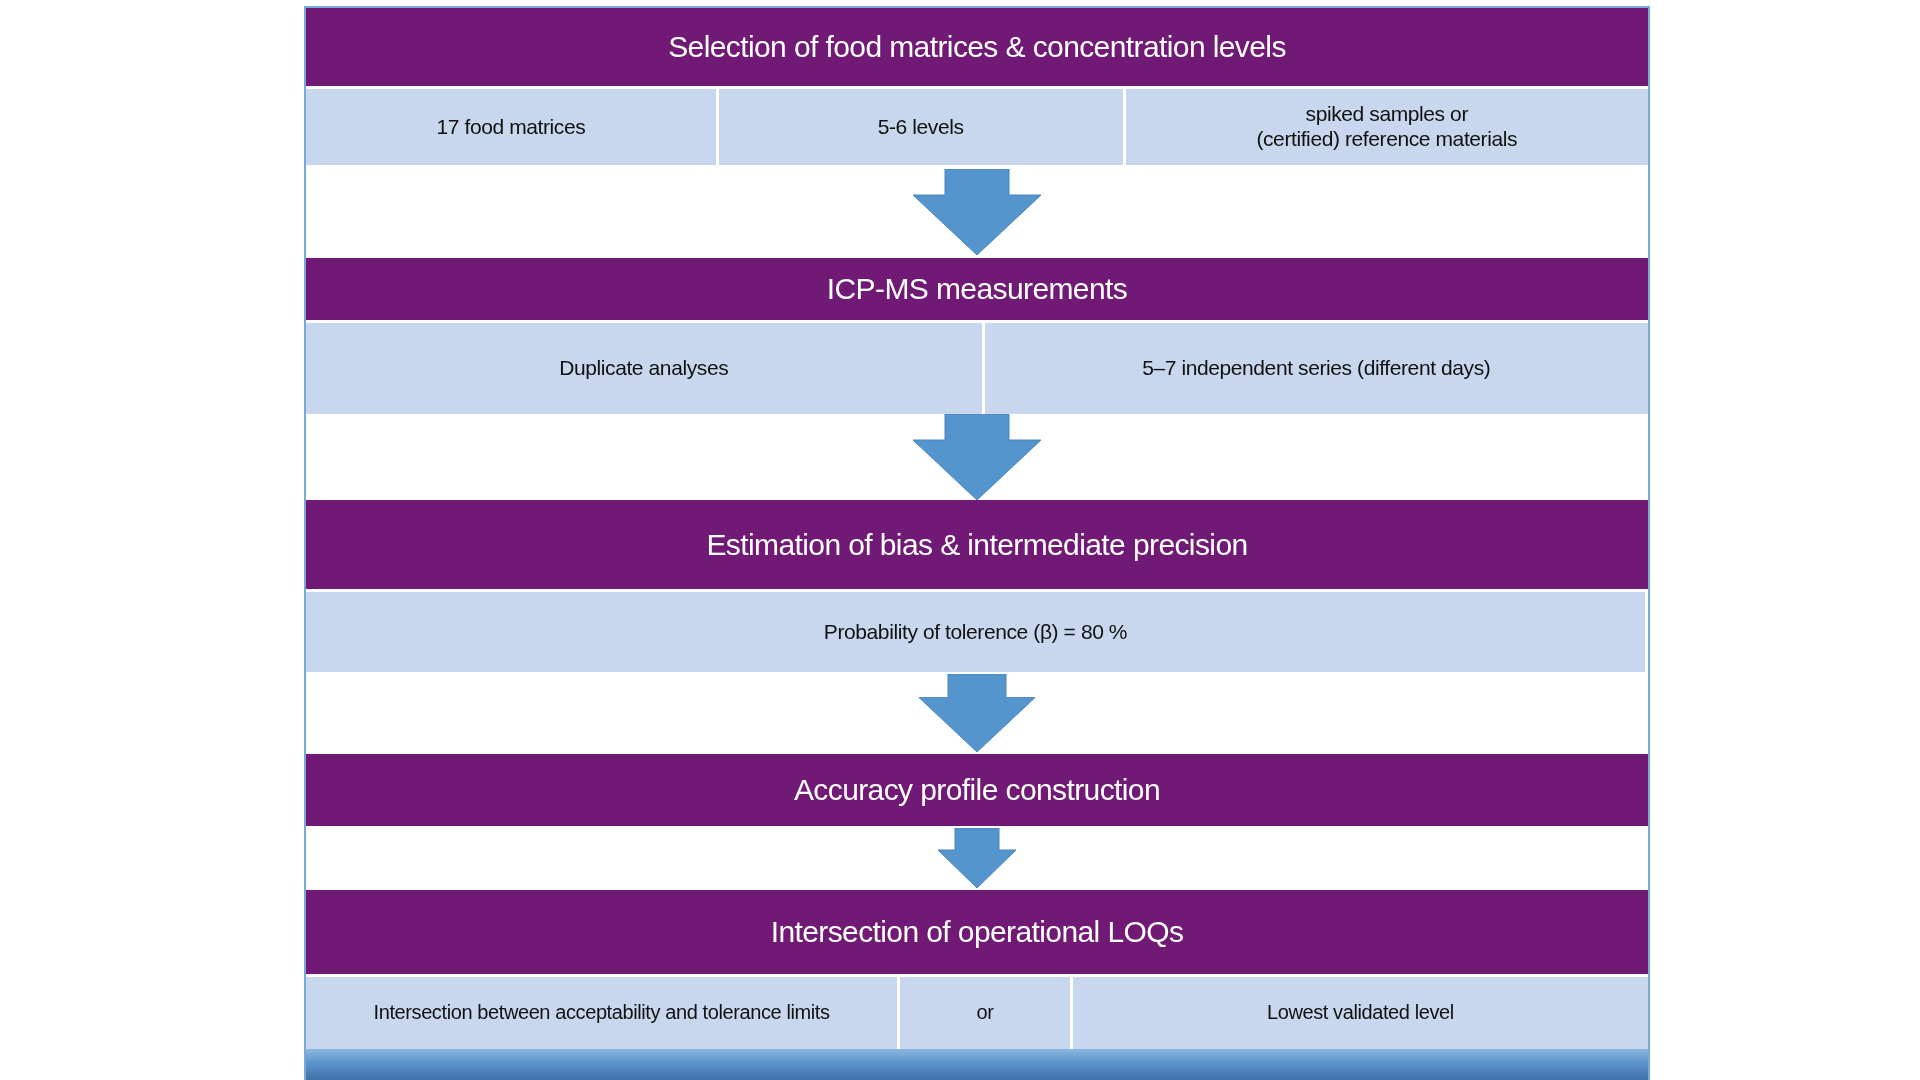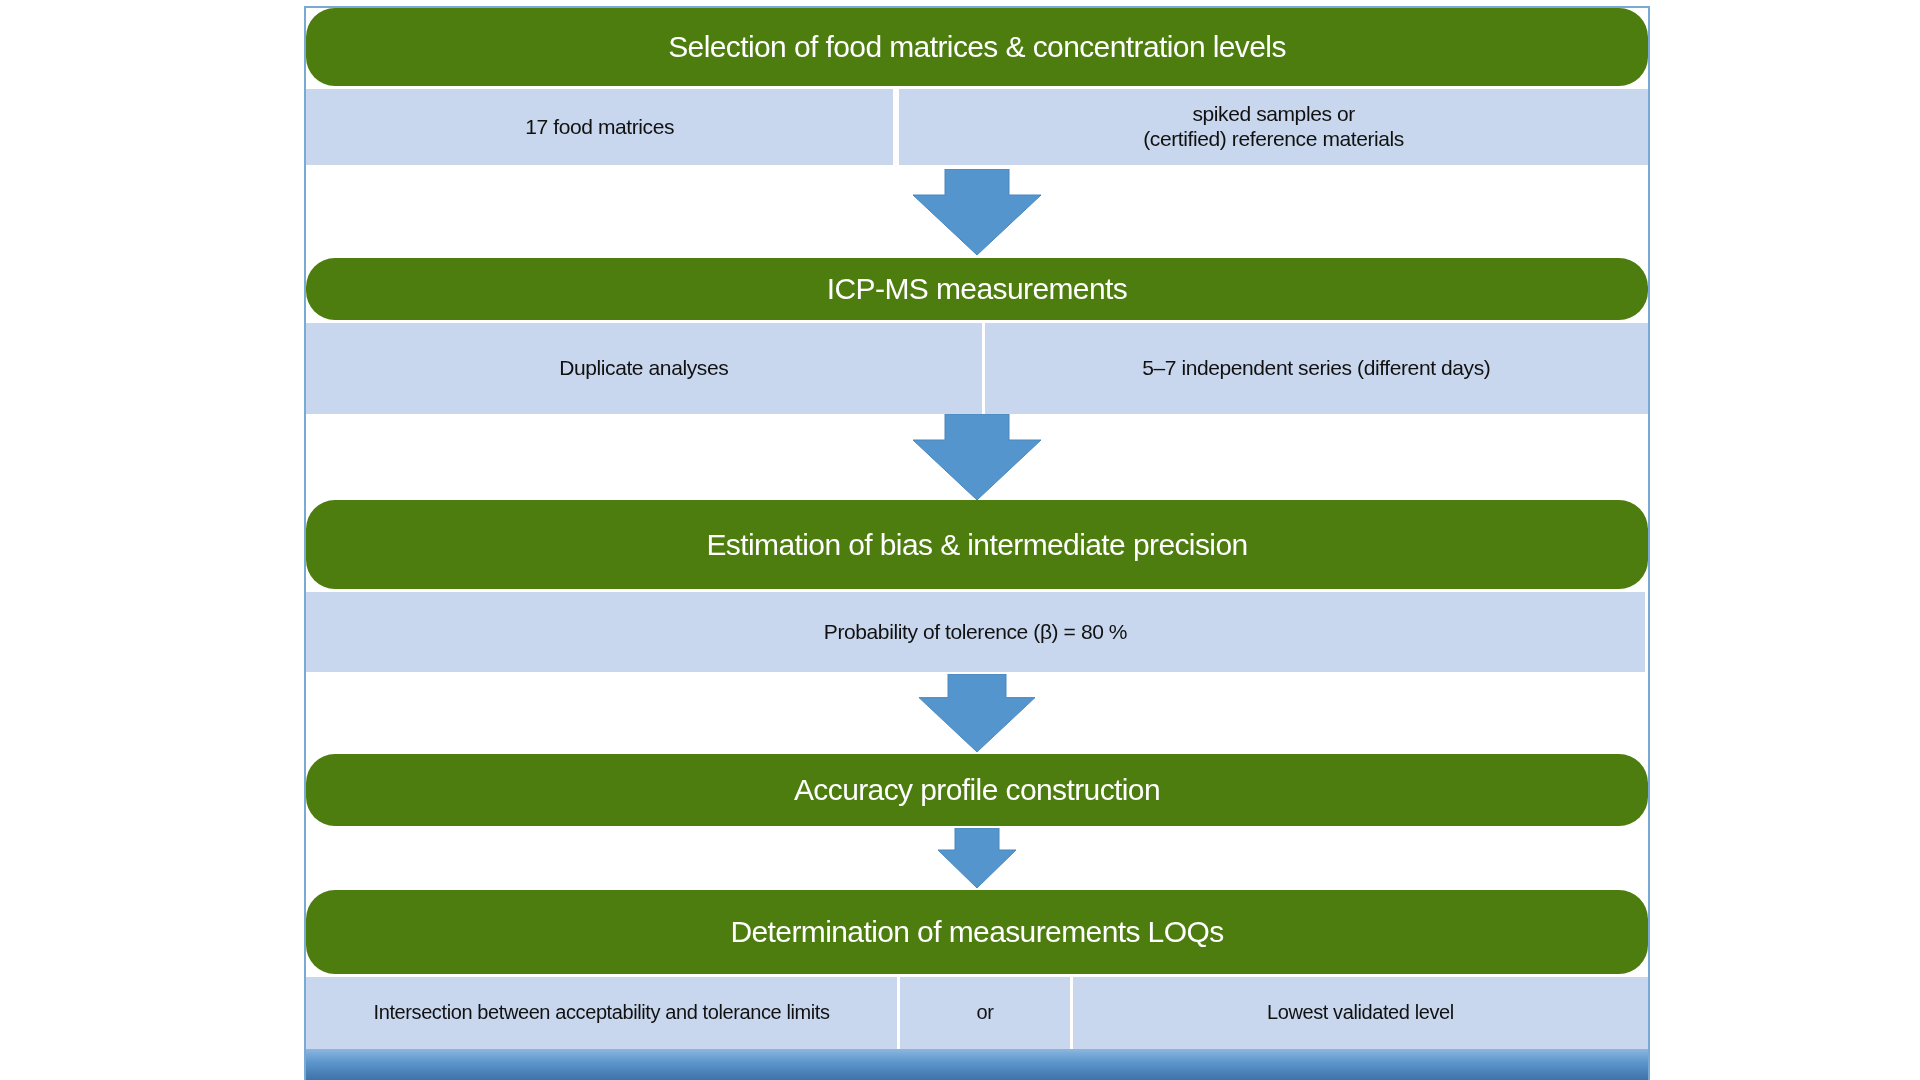--- a/index.html
+++ b/index.html
@@ -15,24 +15,23 @@
     left: 304px; top: 6px;
     width: 1346px; height: 1074px;
     box-sizing: border-box;
     border: 2px solid #79aad6;
     border-bottom: none;
     background: #ffffff;
     display: flex;
     flex-direction: column;
   }
   .hdr {
-    background: #4d7c0f;
+    background: #701a75;
     display: flex; align-items: center; justify-content: center;
     flex: none;
-    border-radius: 29px;
   }
   .hdr-text {
     color: #ffffff;
     font-size: 30px;
     letter-spacing: -0.6px;
     text-align: center;
     line-height: 1.05;
   }
   .hsep { height: 3px; background: #ffffff; flex: none; }
   .sub { display: flex; flex-direction: row; flex: none; }
@@ -66,20 +65,21 @@
 <div class="page">
   <div class="fig">
 
     <div class="hdr" style="height:78px">
       <span class="hdr-text">Selection of food matrices &amp; concentration levels</span>
     </div>
     <div class="hsep"></div>
     <div class="sub" style="height:76px">
       <div class="cell" style="flex:411">17 food matrices</div>
       <div class="vsep"></div>
+      <div class="cell" style="flex:405">5-6 levels</div>
       <div class="vsep"></div>
       <div class="cell" style="flex:524">spiked samples or
 (certified) reference materials</div>
     </div>
     <div class="gap" style="height:93px">
       <svg class="arrow-lg" viewBox="0 0 128 86">
         <polygon points="32,0 96,0 96,26 128,26 64,86 0,26 32,26" fill="#5495ce" stroke="#4a86bc" stroke-width="1"></polygon>
       </svg>
     </div>
 
@@ -115,21 +115,21 @@
     <div class="hdr" style="height:72px">
       <span class="hdr-text">Accuracy profile construction</span>
     </div>
     <div class="gap" style="height:64px">
       <svg class="arrow-sm" viewBox="0 0 78 60">
         <polygon points="17,0 61,0 61,22 78,22 39,60 0,22 17,22" fill="#5495ce" stroke="#4a86bc" stroke-width="1"></polygon>
       </svg>
     </div>
 
     <div class="hdr" style="height:84px">
-      <span class="hdr-text">Determination of measurements LOQs</span>
+      <span class="hdr-text">Intersection of operational LOQs</span>
     </div>
     <div class="hsep"></div>
     <div class="sub" style="height:72px">
       <div class="cell f-small" style="flex:592">Intersection between acceptability and tolerance limits</div>
       <div class="vsep"></div>
       <div class="cell f-small" style="flex:170">or</div>
       <div class="vsep"></div>
       <div class="cell f-small" style="flex:576">Lowest validated level</div>
     </div>
 

